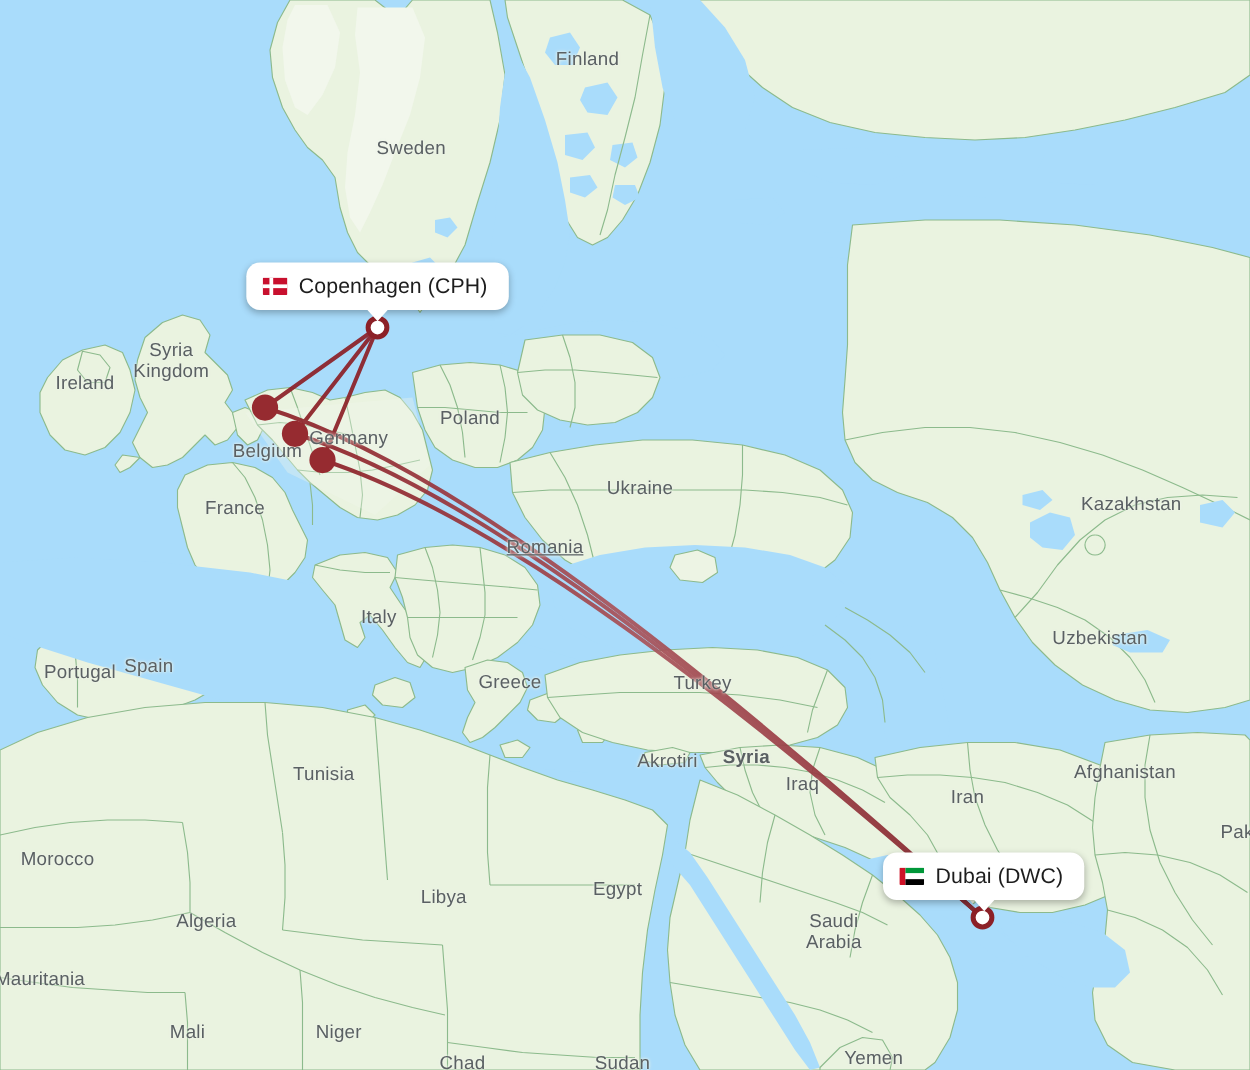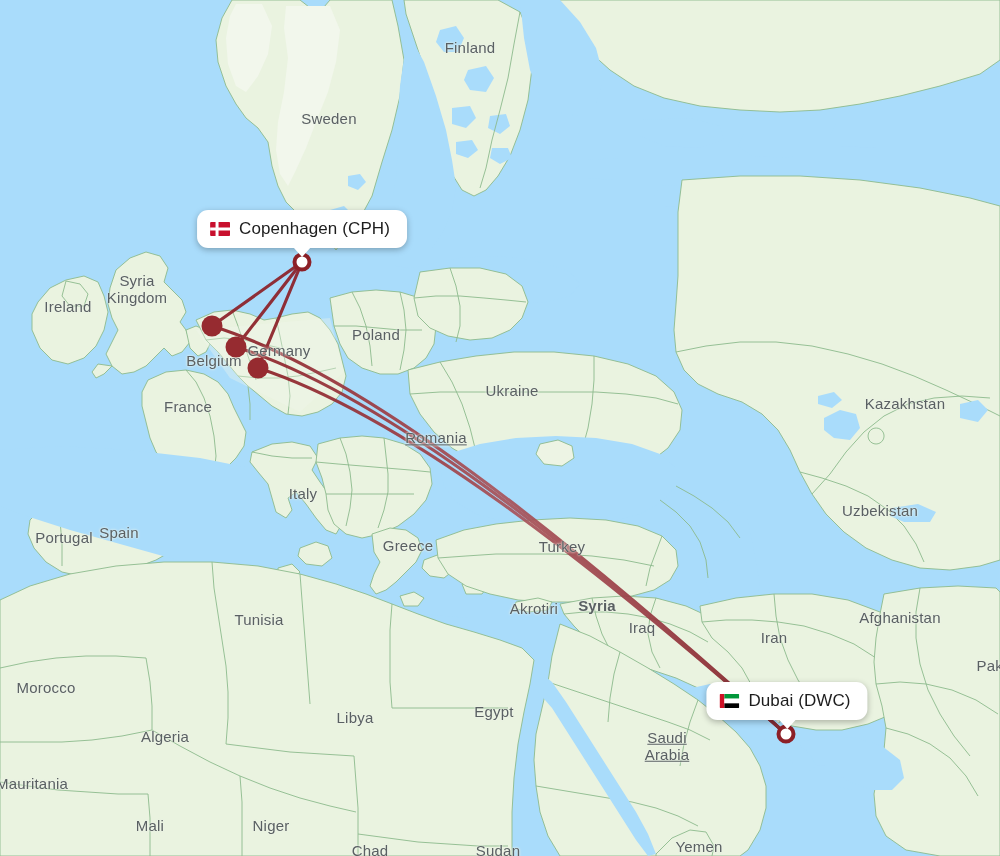--- a/index.html
+++ b/index.html
@@ -342,21 +342,21 @@
       <div class="clabel" style="left: 597px; top: 606px; font-weight: bold;">Syria</div>
       <div class="clabel" style="left: 642px; top: 628px;">Iraq</div>
       <div class="clabel" style="left: 774px; top: 638px;">Iran</div>
       <div class="clabel" style="left: 900px; top: 618px;">Afghanistan</div>
       <div class="clabel" style="left: 259px; top: 620px;">Tunisia</div>
       <div class="clabel" style="left: 1006px; top: 666px;">Pakistan</div>
       <div class="clabel" style="left: 46px; top: 688px;">Morocco</div>
       <div class="clabel" style="left: 165px; top: 696px; margin-top: 41px;">Algeria</div>
       <div class="clabel" style="left: 355px; top: 718px;">Libya</div>
       <div class="clabel" style="left: 494px; top: 712px;">Egypt</div>
-      <div class="clabel" style="left: 667px; top: 746px; text-decoration: underline;">Saudi
+      <div class="clabel" style="left: 667px; top: 746px;">Saudi
 Arabia</div>
       <div class="clabel" style="left: 32px; top: 784px;">Mauritania</div>
       <div class="clabel" style="left: 150px; top: 826px;">Mali</div>
       <div class="clabel" style="left: 271px; top: 826px;">Niger</div>
       <div class="clabel" style="left: 699px; top: 847px;">Yemen</div>
       <div class="clabel" style="left: 370px; top: 851px;">Chad</div>
       <div class="clabel" style="left: 498px; top: 851px;">Sudan</div>
     </div>
 
   <div id="markers">

